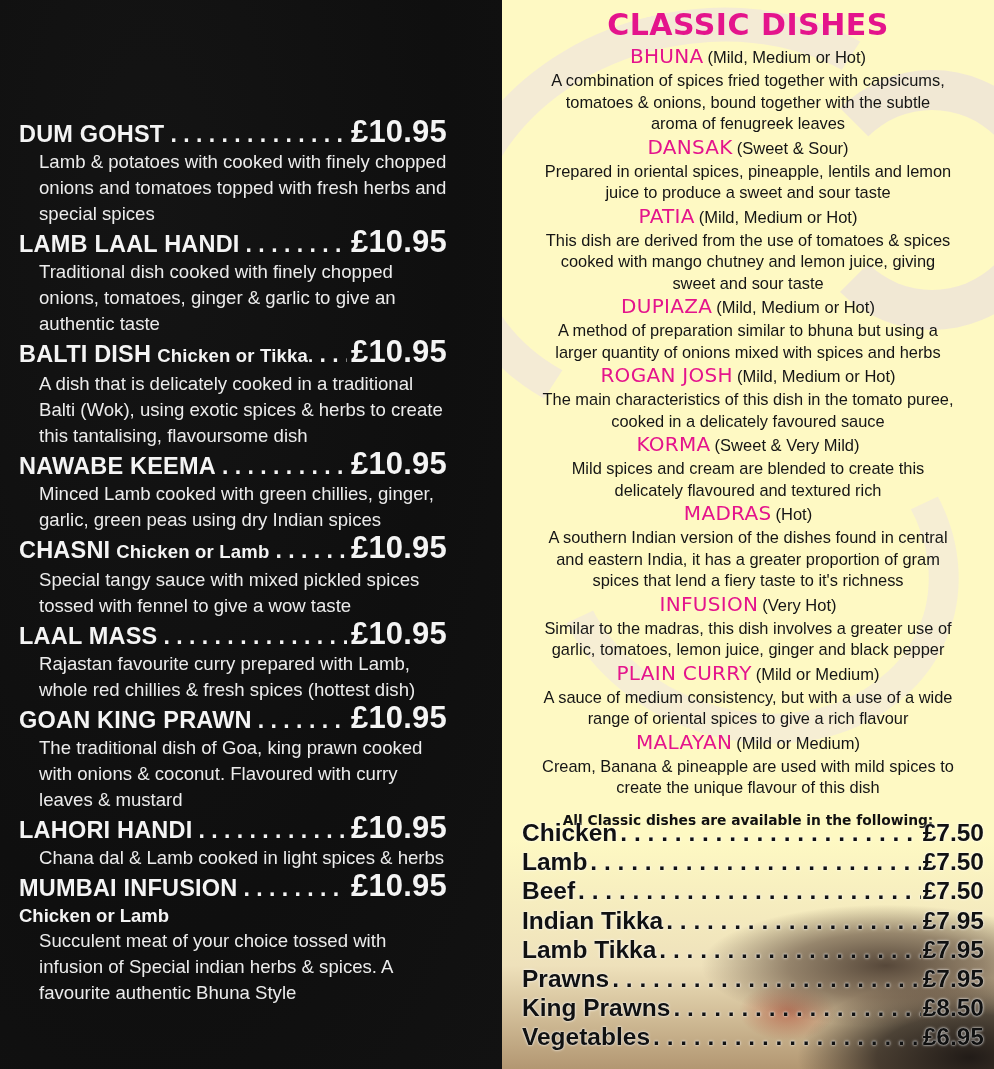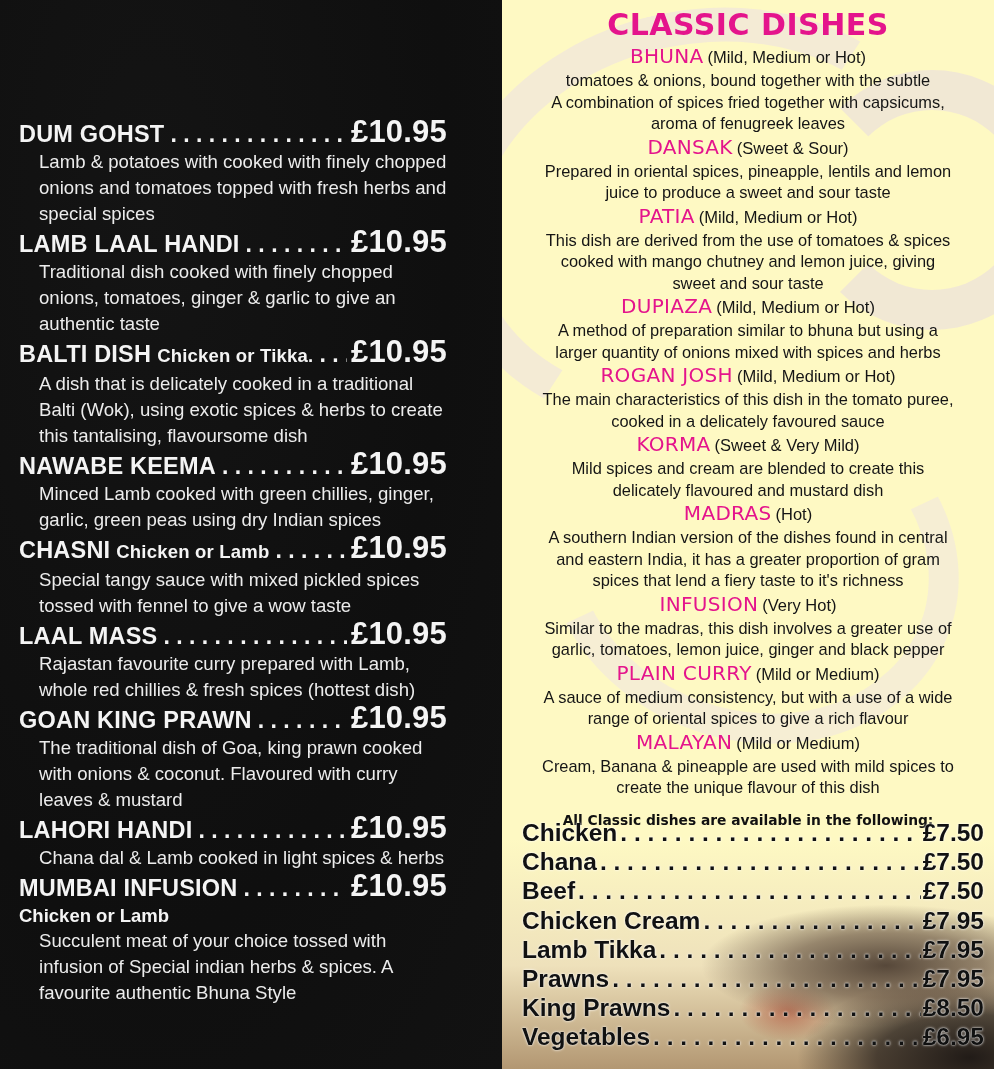--- a/index.html
+++ b/index.html
@@ -178,22 +178,22 @@
   <div class="swirl s1"></div>
   <div class="swirl s2"></div>
   <div class="swirl s3"></div>
   <div class="spice-photo"></div>
 
   <div class="r-content">
     <h1 class="r-title">CLASSIC DISHES</h1>
 
     <div class="r-dish">
       <div class="r-head"><span class="r-name">BHUNA</span><span class="r-heat">(Mild, Medium or Hot)</span></div>
+      <div class="r-desc">A combination of spices fried together with capsicums,</div>
       <div class="r-desc">tomatoes &amp; onions, bound together with the subtle</div>
-      <div class="r-desc">A combination of spices fried together with capsicums,</div>
       <div class="r-desc">aroma of fenugreek leaves</div>
     </div>
 
     <div class="r-dish">
       <div class="r-head"><span class="r-name">DANSAK</span><span class="r-heat">(Sweet &amp; Sour)</span></div>
       <div class="r-desc">Prepared in oriental spices, pineapple, lentils and lemon</div>
       <div class="r-desc">juice to produce a sweet and sour taste</div>
     </div>
 
     <div class="r-dish">
@@ -211,21 +211,21 @@
 
     <div class="r-dish">
       <div class="r-head"><span class="r-name">ROGAN JOSH</span><span class="r-heat">(Mild, Medium or Hot)</span></div>
       <div class="r-desc">The main characteristics of this dish in the tomato puree,</div>
       <div class="r-desc">cooked in a delicately favoured sauce</div>
     </div>
 
     <div class="r-dish">
       <div class="r-head"><span class="r-name">KORMA</span><span class="r-heat">(Sweet &amp; Very Mild)</span></div>
       <div class="r-desc">Mild spices and cream are blended to create this</div>
-      <div class="r-desc">delicately flavoured and mustard dish</div>
+      <div class="r-desc">delicately flavoured and textured rich</div>
     </div>
 
     <div class="r-dish">
       <div class="r-head"><span class="r-name">MADRAS</span><span class="r-heat">(Hot)</span></div>
       <div class="r-desc">A southern Indian version of the dishes found in central</div>
       <div class="r-desc">and eastern India, it has a greater proportion of gram</div>
       <div class="r-desc">spices that lend a fiery taste to it's richness</div>
     </div>
 
     <div class="r-dish">
@@ -249,31 +249,31 @@
     <div class="r-avail">All Classic dishes are available in the following:</div>
   </div>
 
   <div class="price-list">
     <div class="p-row">
       <span>Chicken</span>
         <span class="dots"></span>
         <span>£7.50</span>
     </div>
     <div class="p-row">
-      <span>Chana</span>
+      <span>Lamb</span>
         <span class="dots"></span>
         <span>£7.50</span>
     </div>
     <div class="p-row">
       <span>Beef</span>
         <span class="dots"></span>
         <span>£7.50</span>
     </div>
     <div class="p-row">
-      <span>Chicken Cream</span>
+      <span>Indian Tikka</span>
         <span class="dots"></span>
         <span>£7.95</span>
     </div>
     <div class="p-row">
       <span>Lamb Tikka</span>
         <span class="dots"></span>
         <span>£7.95</span>
     </div>
     <div class="p-row">
       <span>Prawns</span>

